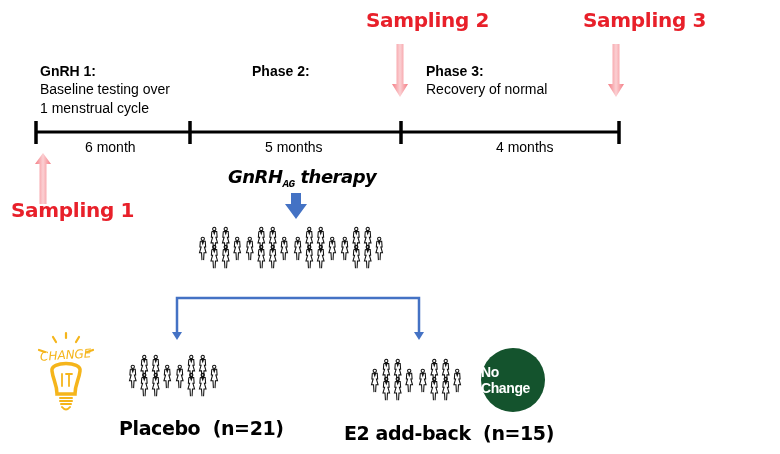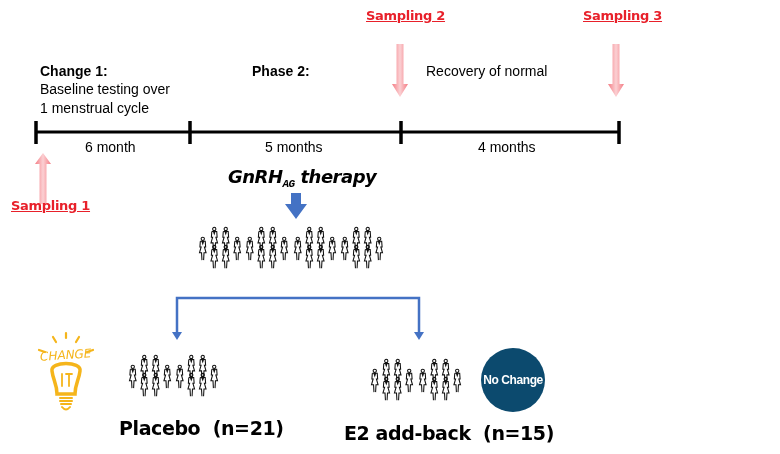--- a/index.html
+++ b/index.html
@@ -1,31 +1,31 @@
 <!DOCTYPE html>
 <html><head>
 <meta charset="utf-8">
 <style>
   html, body { margin: 0; padding: 0; background: #ffffff; }
   body { width: 780px; height: 454px; position: relative; overflow: hidden;
          font-family: "Liberation Sans", sans-serif; color: #000; }
   .abs { position: absolute; }
   .phase-title { font-weight: bold; font-size: 14px; line-height: 18px; }
   .phase-desc { font-size: 14px; line-height: 19px; white-space: nowrap; }
-  .sampling { color: #e8202a; font-weight: bold; font-size: 13px;
-              font-family: "DejaVu Sans", sans-serif; letter-spacing: -0.3px; white-space: nowrap; text-decoration: underline; }
+  .sampling { color: #e8202a; font-weight: bold; font-size: 20px;
+              font-family: "DejaVu Sans", sans-serif; letter-spacing: -0.3px; white-space: nowrap; }
   .duration { font-size: 14px; white-space: nowrap; }
   .therapy { font-weight: bold; font-style: italic; font-size: 18px;
              font-family: "DejaVu Sans", sans-serif; white-space: nowrap; letter-spacing: -0.5px; }
   .therapy sub { font-size: 11px; vertical-align: -4px; font-family: Liberation Mono, monospace; }
   .group-label { font-weight: bold; font-size: 19px; font-family: "DejaVu Sans", sans-serif;
                  white-space: nowrap; letter-spacing: -0.4px; text-align: right; }
-  .nochange { width: 64px; height: 64px; border-radius: 50%; background: #0c4a6e;
+  .nochange { width: 64px; height: 64px; border-radius: 50%; background: #14532d;
               color: #fff; display: flex; align-items: center; justify-content: center;
-              font-size: 12px; font-weight: bold; letter-spacing: -0.4px; }
+              font-size: 14px; font-weight: bold; letter-spacing: -0.4px; }
   svg { overflow: visible; }
 </style>
 </head>
 <body>
 
 <svg class="abs" style="left:0;top:0;" width="780" height="454">
   <line x1="36" y1="132" x2="619" y2="132" stroke="#000" stroke-width="3"></line>
   <line x1="36" y1="121" x2="36" y2="144" stroke="#000" stroke-width="3.5"></line>
   <line x1="190" y1="121" x2="190" y2="144" stroke="#000" stroke-width="3.5"></line>
   <line x1="401" y1="121" x2="401" y2="144" stroke="#000" stroke-width="3.5"></line>
@@ -268,34 +268,35 @@
     <line x1="61" y1="404" x2="71" y2="404" stroke-width="2"></line>
     <path d="M62,407 Q66,412 70,407" stroke-width="2"></path>
     <line x1="62" y1="374" x2="62" y2="386" stroke-width="1.8"></line>
     <line x1="66" y1="374" x2="72" y2="374" stroke-width="1.8"></line>
     <line x1="69" y1="374" x2="69" y2="386" stroke-width="1.8"></line>
   </g>
   <text x="66" y="359" text-anchor="middle" fill="#f5b51b" font-size="12" font-family="DejaVu Sans, sans-serif" font-style="italic" transform="rotate(-4 66 359)">CHANGE</text>
 </svg>
 
 <div class="abs" style="left:40px;top:62px;">
-  <div class="phase-title">Change 1:</div>
+  <div class="phase-title">GnRH 1:</div>
   <div class="phase-desc">Baseline testing over</div>
   <div class="phase-desc">1 menstrual cycle</div>
 </div>
 <div class="abs" style="left:224px;top:62px;margin-left:28px;">
   <div class="phase-title">Phase 2:</div>
 </div>
 <div class="abs" style="left:426px;top:62px;">
+  <div class="phase-title">Phase 3:</div>
   <div class="phase-desc">Recovery of normal</div>
 </div>
 
 <div class="abs duration" style="left:85px;top:139px;">6 month</div>
 <div class="abs duration" style="left:265px;top:139px;">5 months</div>
-<div class="abs duration" style="left:478px;top:139px;">4 months</div>
+<div class="abs duration" style="left:496px;top:139px;">4 months</div>
 
 <div class="abs sampling" style="left:11px;top:198px;">Sampling 1</div>
 <div class="abs sampling" style="left:366px;top:8px;">Sampling 2</div>
 <div class="abs sampling" style="left:583px;top:8px;">Sampling 3</div>
 
 <div class="abs therapy" style="left:228px;top:166px;">
   <span>GnRH</span><sub>AG</sub><span> therapy</span>
 </div>
 
 <div class="abs group-label" style="left:119px;top:417px;">

